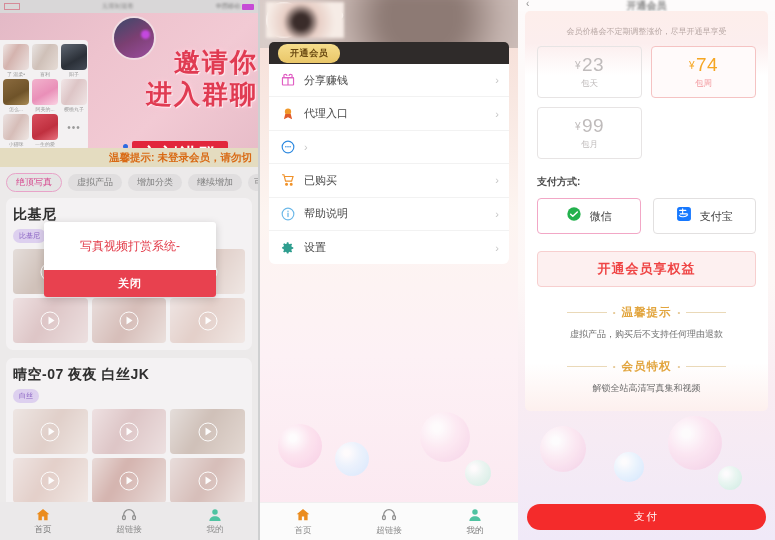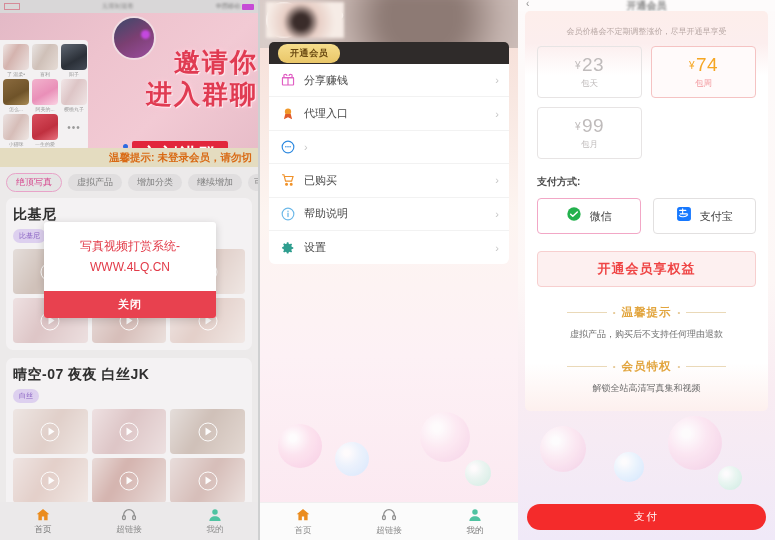--- a/index.html
+++ b/index.html
@@ -397,21 +397,20 @@
               </div>
             </div>
         </div>
       </div>
     </div>
 
     <div class="modal-mask">
       <div class="modal">
         <div class="modal-body">
           <div>写真视频打赏系统-</div>
-          <div>WWW.4LQ.CN</div>
         </div>
         <div class="modal-btn">关闭</div>
       </div>
     </div>
 
     <div class="tabbar">
       <div class="tabitem">
         <div class="tabicon">
           <svg viewBox="0 0 24 24" width="16" height="16">
               <path fill="#eb8c1e" d="M12 3 2.5 11h2.6v9h5.2v-5.6h3.4V20h5.2v-9h2.6z"></path>

